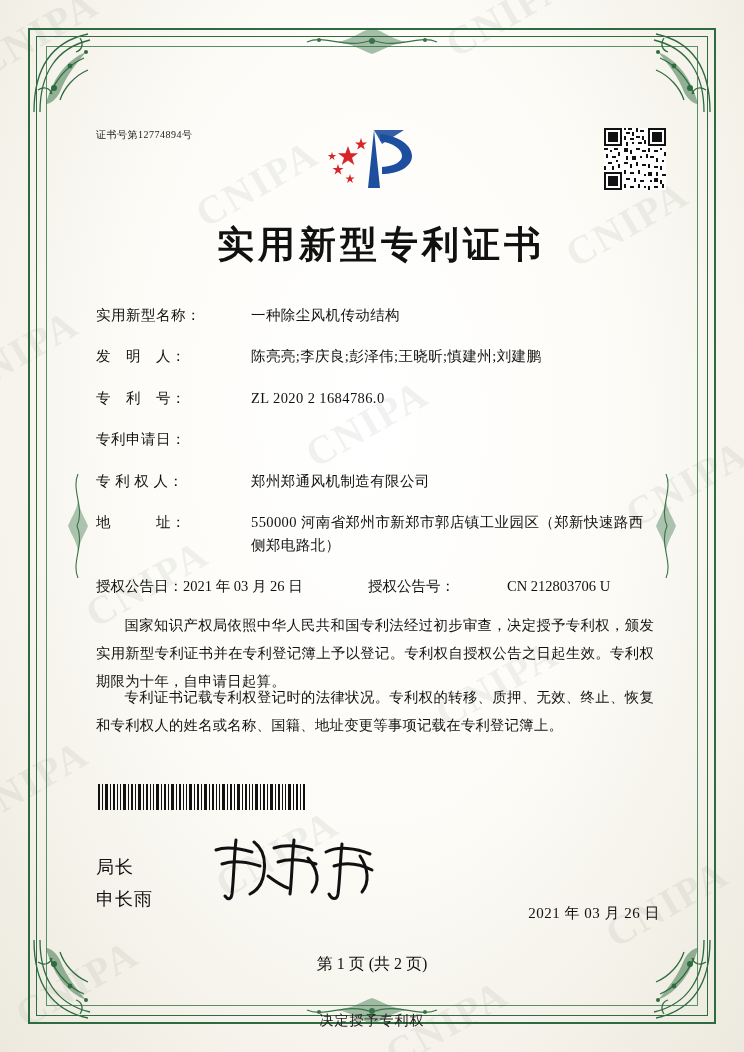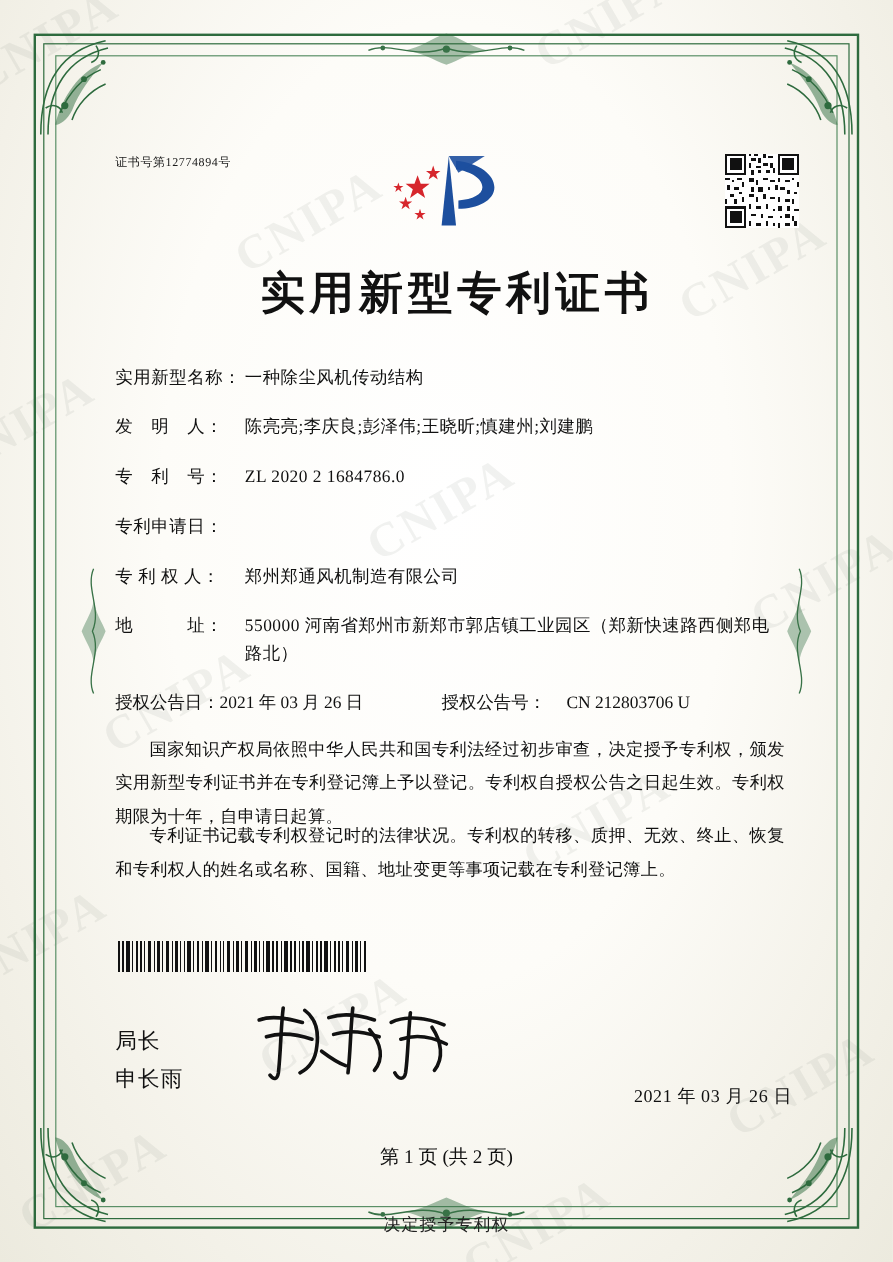--- a/index.html
+++ b/index.html
@@ -145,29 +145,30 @@
     line-height: 1.55;
   }
   .field .lab {
     flex: 0 0 108px;
     white-space: pre;
     letter-spacing: .5px;
   }
   .field .val {
     flex: 1 1 auto;
     letter-spacing: .4px;
+    margin-left: 47px;
   }
   .inline-pair {
     display: flex;
     width: 100%;
     justify-content: space-between;
   }
   .inline-pair .seg1 { flex: 0 0 272px; }
   .inline-pair .seg2lab { flex: 0 0 104px; }
-  .inline-pair .seg2val { flex: 1 1 auto; }
+  .inline-pair .seg2val { flex: 1 1 auto; margin-left: 35px; }
 
   .para {
     position: absolute;
     left: 36px;
     width: 558px;
     font-family: "Liberation Serif", "DejaVu Serif", serif;
     font-size: 14.3px;
     line-height: 1.95;
     color: #111;
     text-align: justify;

